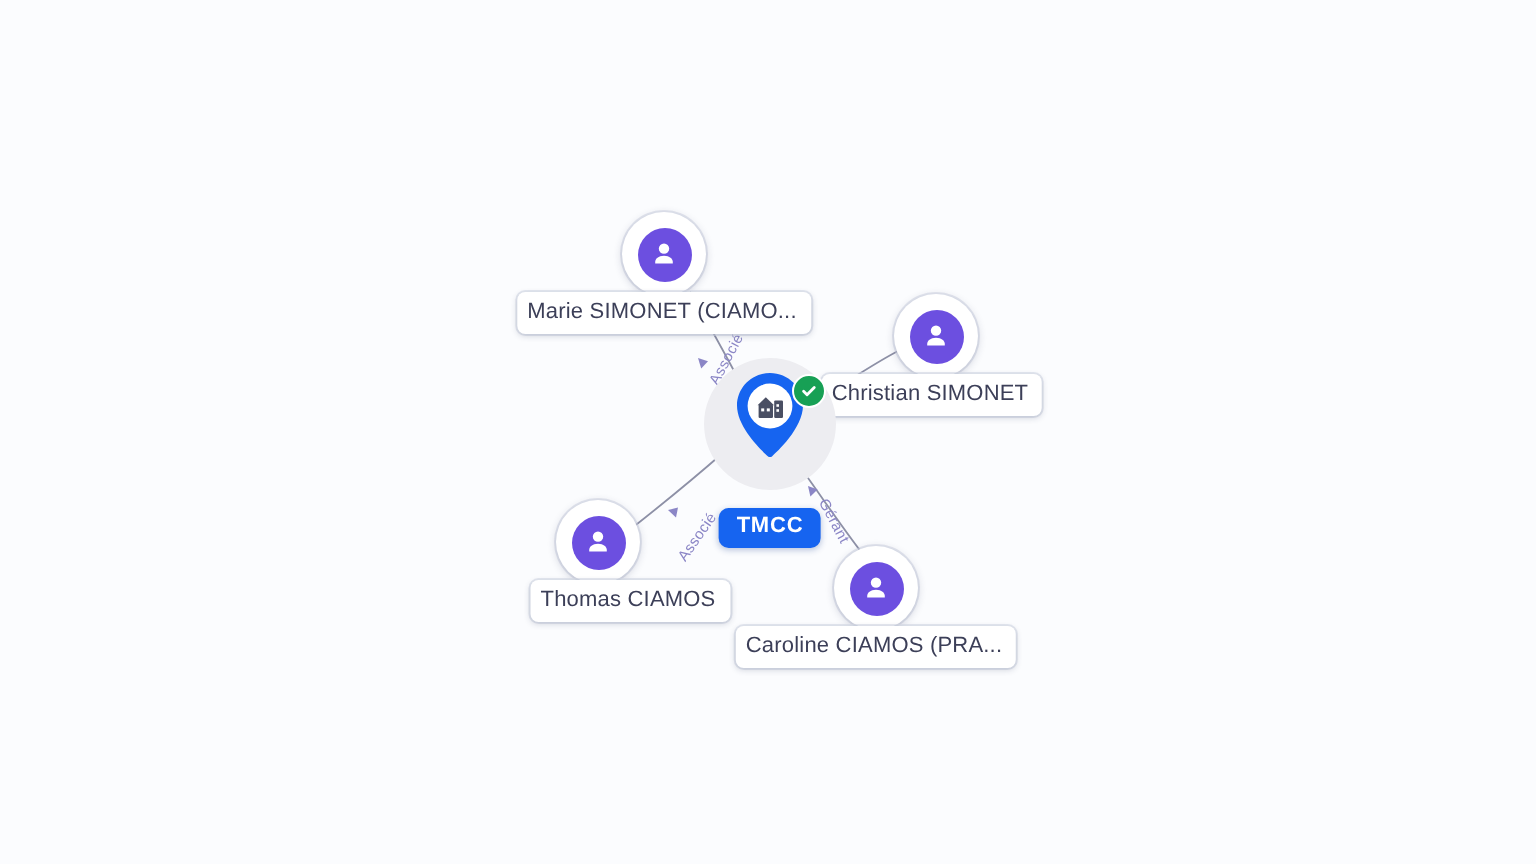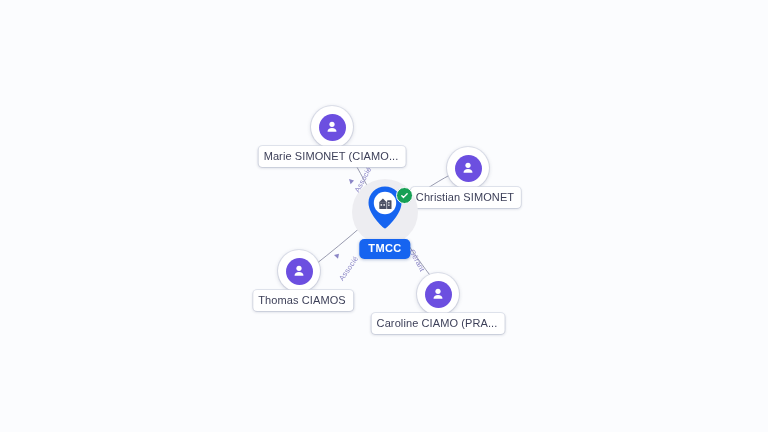--- a/index.html
+++ b/index.html
@@ -106,21 +106,21 @@
     border-radius: 50%;
     background: #17a055;
     border: 1.5px solid #ffffff;
     display: flex;
     align-items: center;
     justify-content: center;
   }
   .company-badge-check svg { width: 9px; height: 9px; display: block; }
   .company-tag {
     position: absolute;
-    top: 27px;
+    top: 42px;
     transform: translateX(-50%);
     background: #1664f0;
     color: #ffffff;
     font-size: 11px;
     font-weight: bold;
     letter-spacing: .4px;
     line-height: 13px;
     padding: 3px 9px 4px 9px;
     border-radius: 5px;
     white-space: nowrap;
@@ -192,33 +192,33 @@
 
   <div class="person-node" style="left:299px; top:271px;">
     <div class="person-avatar">
       <div class="disc">
         <svg viewBox="0 0 24 24" fill="#ffffff">
             <circle cx="12" cy="8" r="3.9"></circle>
             <path d="M12 13.4c-4.2 0-6.6 2.3-6.6 4.6v1.2h13.2v-1.2c0-2.3-2.4-4.6-6.6-4.6z"></path>
           </svg>
       </div>
     </div>
-    <div class="person-label" style="left:4px;">Thomas CIAMOS</div>
+    <div class="person-label" style="left:16px;">Thomas CIAMOS</div>
   </div>
 
   <div class="person-node" style="left:438px; top:294px;">
     <div class="person-avatar">
       <div class="disc">
         <svg viewBox="0 0 24 24" fill="#ffffff">
             <circle cx="12" cy="8" r="3.9"></circle>
             <path d="M12 13.4c-4.2 0-6.6 2.3-6.6 4.6v1.2h13.2v-1.2c0-2.3-2.4-4.6-6.6-4.6z"></path>
           </svg>
       </div>
     </div>
-    <div class="person-label" style="left:0px;">Caroline CIAMO (PRA...</div>
+    <div class="person-label" style="left:0px;">Caroline CIAMOS (PRA...</div>
   </div>
 
   <div id="company-node" style="left:385px; top:212px;">
     <div class="company-halo"></div>
     <div class="company-pin">
       <svg viewBox="0 0 46 56">
         <path d="M23 2.5c-9.1 0-16.5 7.3-16.5 16.3 0 11.4 13.4 23.5 15.4 25.3.6.6 1.6.6 2.2 0 2-1.8 15.4-13.9 15.4-25.3C39.5 9.8 32.1 2.5 23 2.5z" fill="#1664f0"></path>
         <circle cx="23" cy="19" r="11.2" fill="#ffffff"></circle>
         <g fill="#4a4f63">
           <rect x="17.3" y="18.3" width="7.2" height="6.7" rx="0.6"></rect>

